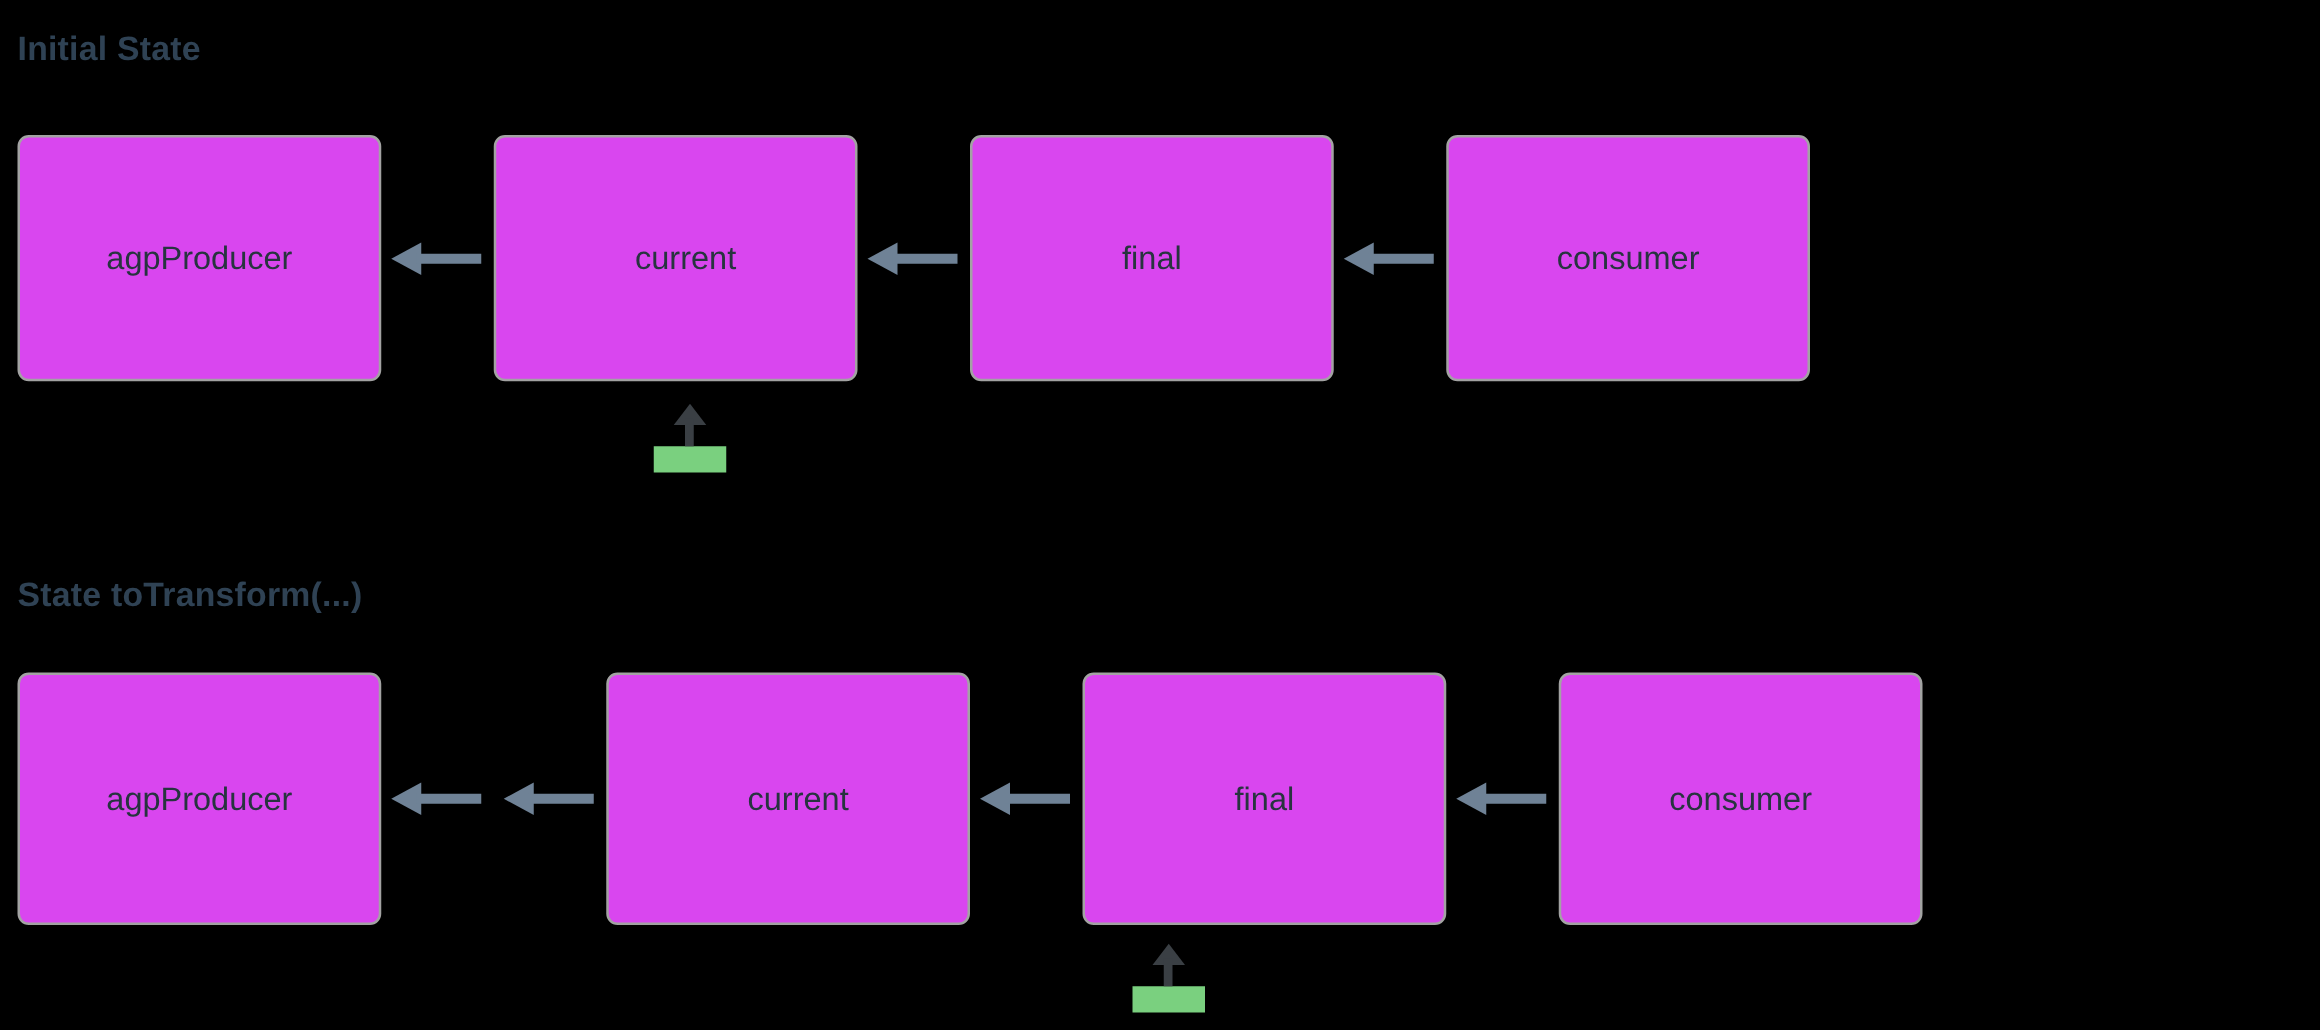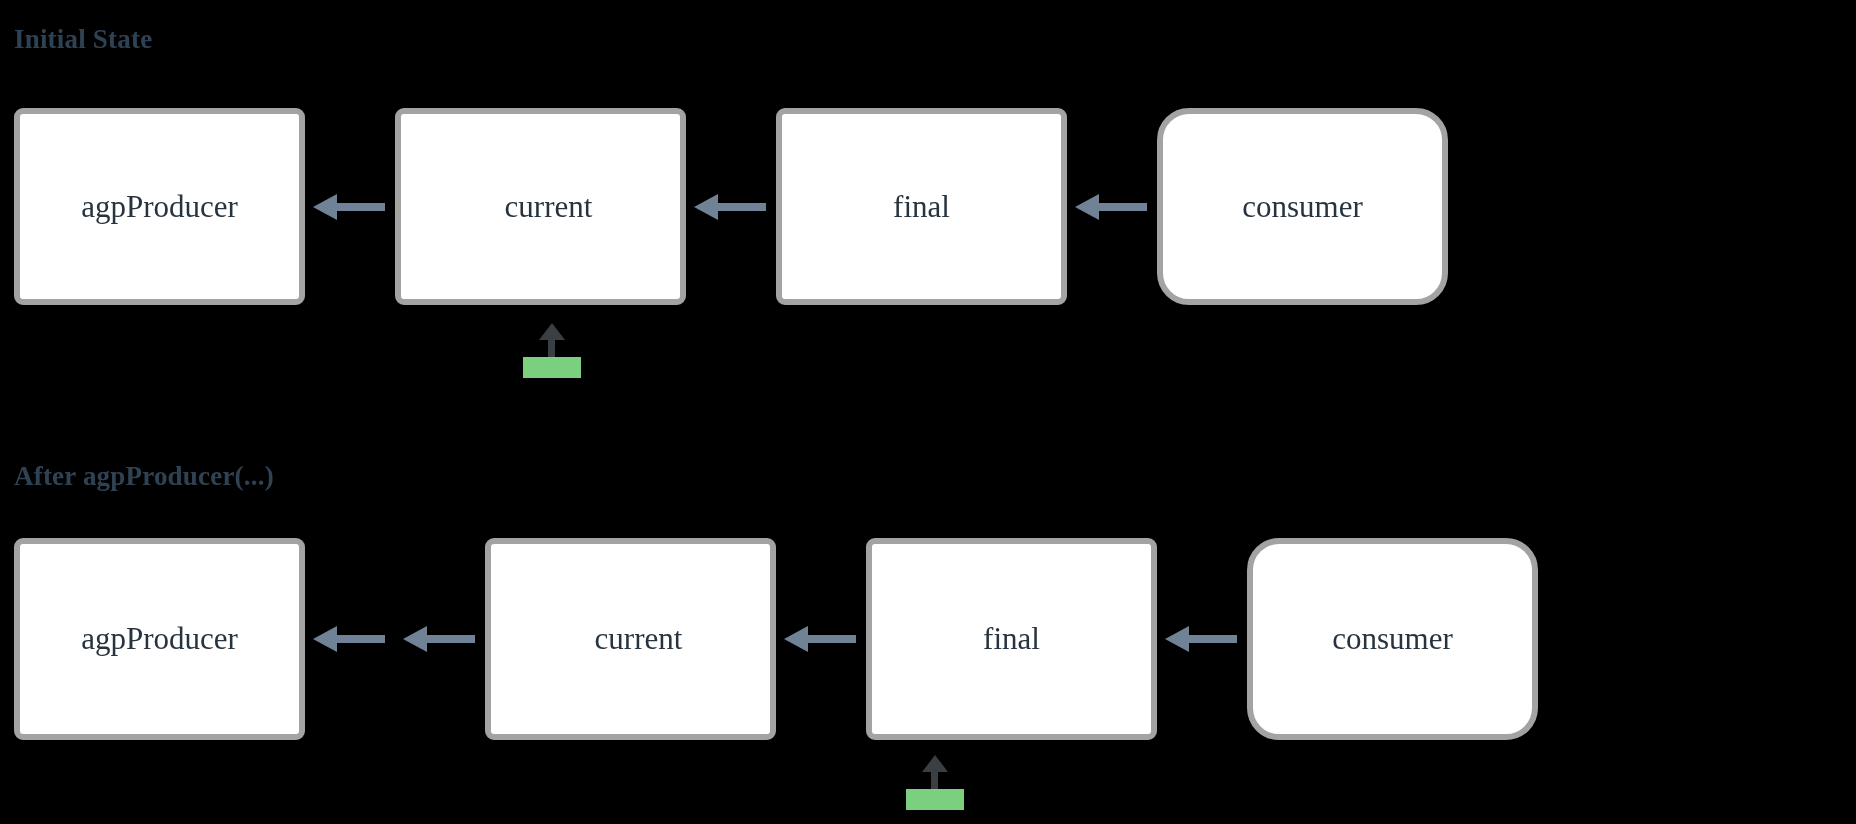--- a/index.html
+++ b/index.html
@@ -14,21 +14,20 @@
     overflow: hidden;
     font-family: "Liberation Sans", "DejaVu Sans", sans-serif;
     position: relative;
   }
 
   .canvas {
     position: absolute;
     left: 0; top: 0;
     width: 1797px;
     height: 824px;
-    font-family: Liberation Serif, serif;
   }
 
   
   .section-title {
     position: absolute;
     font-size: 27px;
     font-weight: bold;
     color: #2f4254;
     letter-spacing: 0.2px;
     white-space: nowrap;
@@ -43,41 +42,41 @@
     display: flex;
     flex-direction: row;
     align-items: center;
     left: 14px;
   }
   #row-initial { top: 108px; }
   #row-after   { top: 538px; }
 
   
   .node {
-    background: #ffffff;
-    border: 6px solid #a3a3a3;
+    background: #d946ef;
+    border: 2px solid #a3a3a3;
     border-radius: 9px;
     box-sizing: border-box;
     display: flex;
     align-items: center;
     justify-content: center;
     color: #27343f;
-    font-size: 31px;
+    font-size: 26px;
     font-weight: normal;
     white-space: nowrap;
     flex: 0 0 auto;
   }
   #row-initial .node { height: 197px; }
   #row-after   .node { height: 202px; }
 
   .node.w-agp      { width: 291px; }
   .node.w-current  { width: 291px; padding-left: 16px; }
   .node.w-prev     { width: 291px; }
   .node.w-final    { width: 291px; justify-content: center; }
-  .node.w-consumer { width: 291px; border-radius: 32px; }
+  .node.w-consumer { width: 291px; }
 
   
   .connector {
     flex: 0 0 auto;
     width: 90px;
     height: 40px;
     position: relative;
   }
   .connector .shaft {
     position: absolute;
@@ -183,21 +182,21 @@
   </div>
 
   <div class="marker" id="marker-initial">
     <div class="up-arrow">
       <div class="u-head"></div>
       <div class="u-shaft"></div>
     </div>
     <div class="bar"></div>
   </div>
 
-  <div class="section-title" id="title-after">After agpProducer(...)</div>
+  <div class="section-title" id="title-after">State toTransform(...)</div>
 
   <div class="row" id="row-after">
 
     <div class="node w-agp">
       <span>agpProducer</span>
     </div>
 
     <div class="connector">
       <div class="head"></div>
       <div class="shaft"></div>

